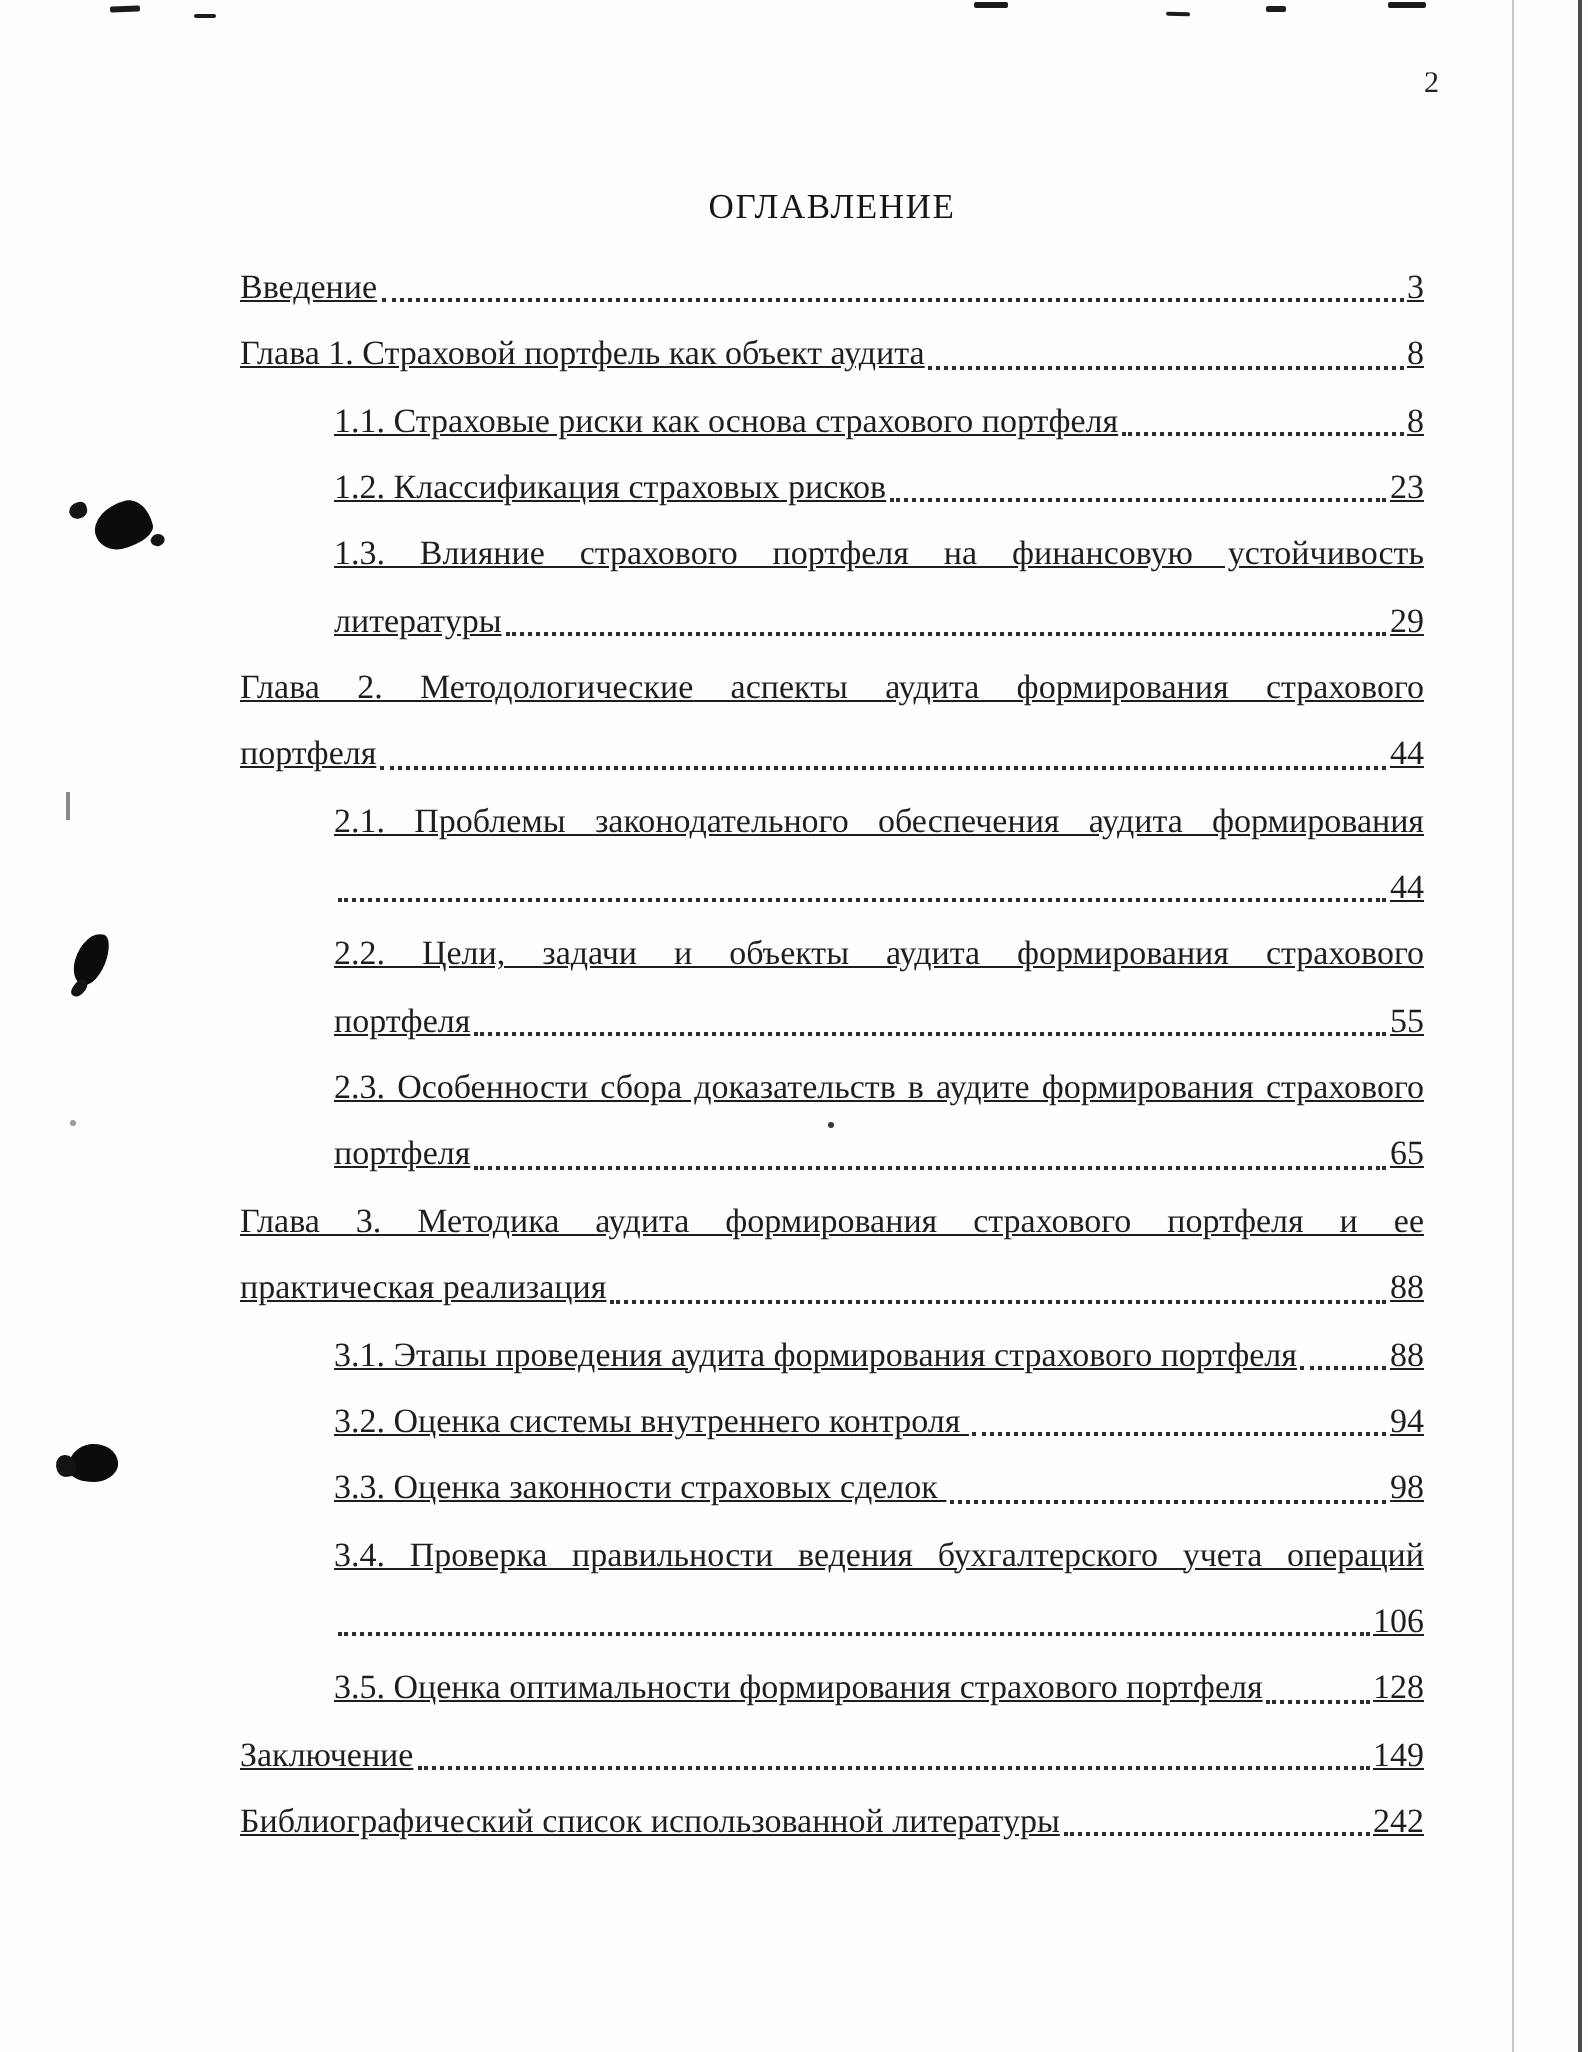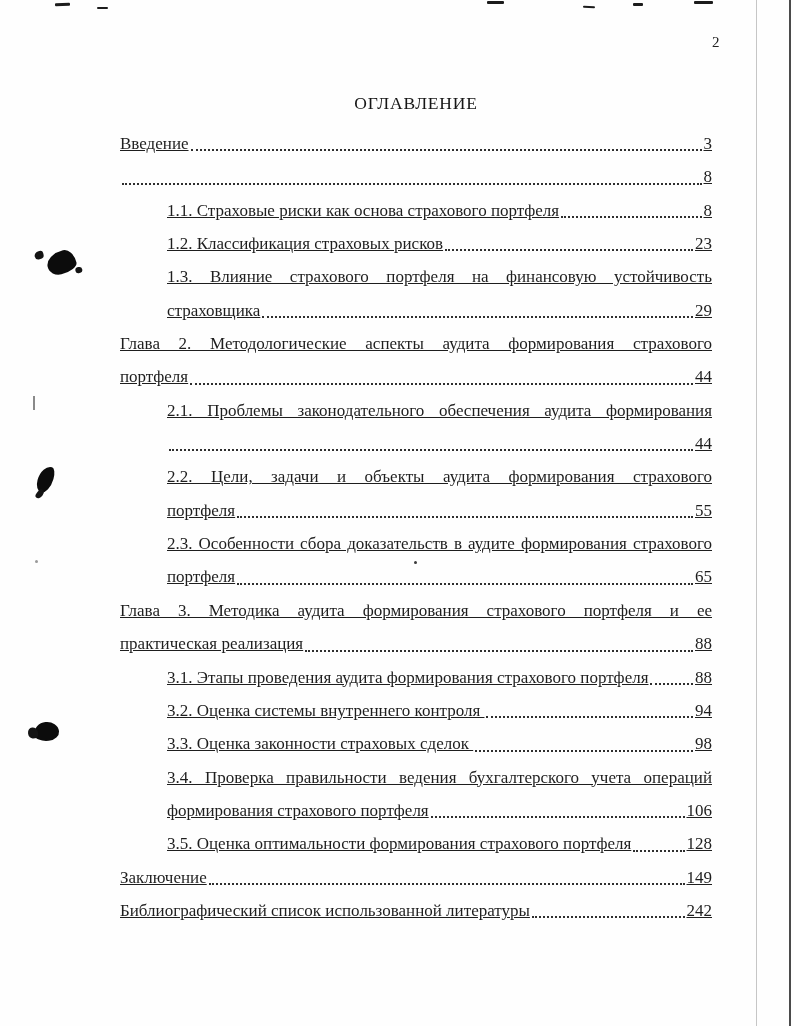--- a/index.html
+++ b/index.html
@@ -130,36 +130,37 @@
 
   <div class="toc-title">ОГЛАВЛЕНИЕ</div>
 
   <div class="toc" id="toc-container">
       <div class="toc-line indent-0 leadered">
         <span class="toc-label">Введение</span>
         <span class="toc-leader"></span>
         <span class="toc-page">3</span>
       </div>
       <div class="toc-line indent-0 leadered">
+        <span class="toc-label">Глава 1. Страховой портфель как объект аудита</span>
         <span class="toc-leader"></span>
         <span class="toc-page">8</span>
       </div>
       <div class="toc-line indent-1 leadered">
         <span class="toc-label">1.1. Страховые риски как основа страхового портфеля</span>
         <span class="toc-leader"></span>
         <span class="toc-page">8</span>
       </div>
       <div class="toc-line indent-1 leadered">
         <span class="toc-label">1.2. Классификация страховых рисков</span>
         <span class="toc-leader"></span>
         <span class="toc-page">23</span>
       </div>
       <div class="toc-line indent-1 justified">1.3. Влияние страхового портфеля на финансовую устойчивость</div>
       <div class="toc-line indent-1 leadered">
-        <span class="toc-label">страховщика</span>
+        <span class="toc-label">литературы</span>
         <span class="toc-leader"></span>
         <span class="toc-page">29</span>
       </div>
       <div class="toc-line indent-0 justified">Глава 2. Методологические аспекты аудита формирования страхового</div>
       <div class="toc-line indent-0 leadered">
         <span class="toc-label">портфеля</span>
         <span class="toc-leader"></span>
         <span class="toc-page">44</span>
       </div>
       <div class="toc-line indent-1 justified">2.1. Проблемы законодательного обеспечения аудита формирования</div>
@@ -195,21 +196,20 @@
         <span class="toc-leader"></span>
         <span class="toc-page">94</span>
       </div>
       <div class="toc-line indent-1 leadered">
         <span class="toc-label">3.3. Оценка законности страховых сделок </span>
         <span class="toc-leader"></span>
         <span class="toc-page">98</span>
       </div>
       <div class="toc-line indent-1 justified">3.4. Проверка правильности ведения бухгалтерского учета операций</div>
       <div class="toc-line indent-1 leadered">
-        <span class="toc-label">формирования страхового портфеля</span>
         <span class="toc-leader"></span>
         <span class="toc-page">106</span>
       </div>
       <div class="toc-line indent-1 leadered">
         <span class="toc-label">3.5. Оценка оптимальности формирования страхового портфеля</span>
         <span class="toc-leader"></span>
         <span class="toc-page">128</span>
       </div>
       <div class="toc-line indent-0 leadered">
         <span class="toc-label">Заключение</span>

